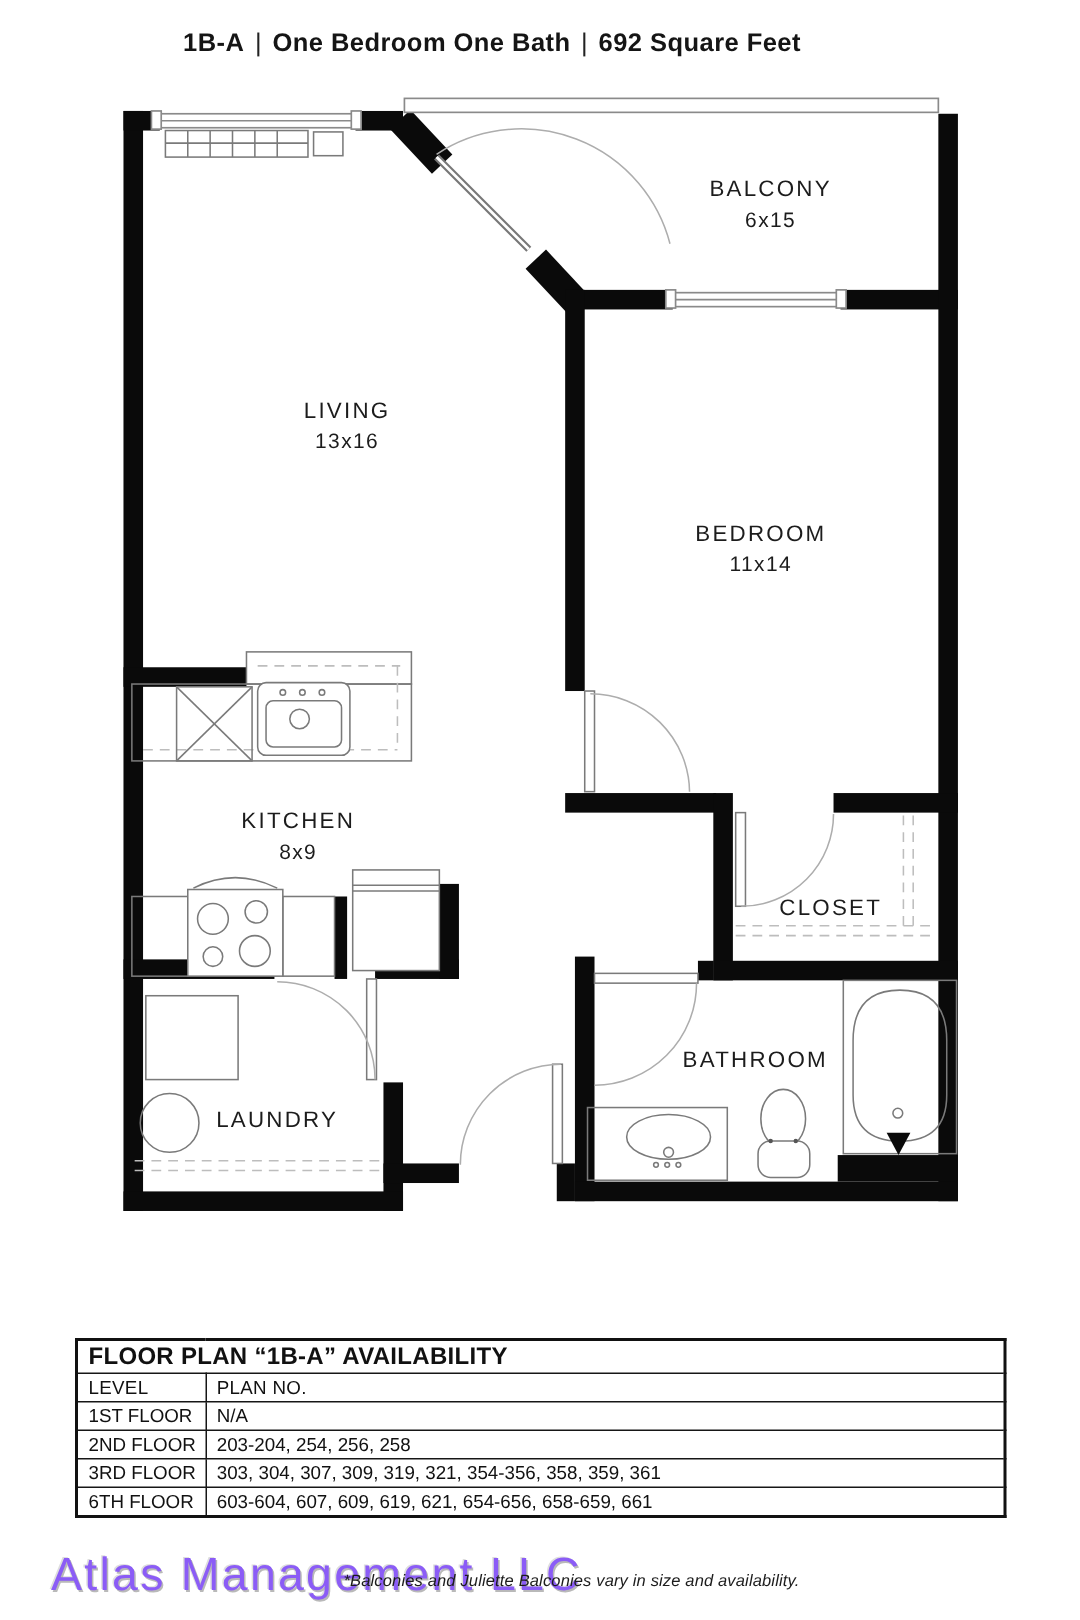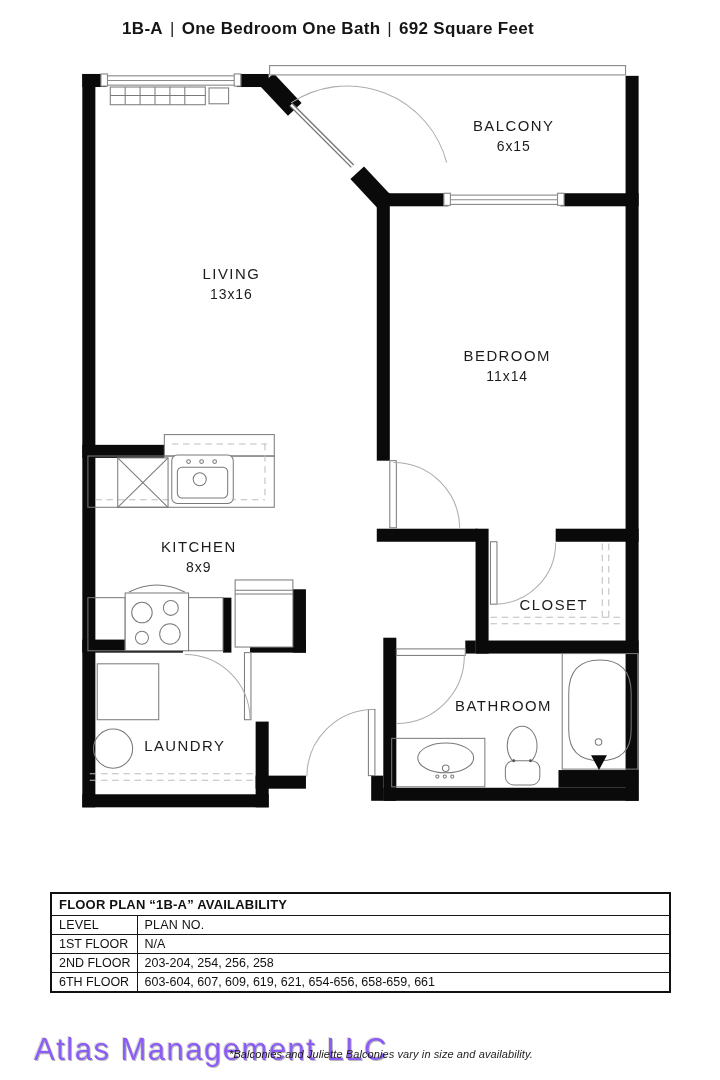--- a/index.html
+++ b/index.html
@@ -17,21 +17,21 @@
   .avail-table{
     position:absolute;left:50px;top:892px;width:621px;
     border-collapse:collapse;table-layout:fixed;
     font-size:12.5px;color:#111;
   }
   .avail-table td{
     border:1px solid #161616;padding:0 7px;height:18px;line-height:18px;
     white-space:nowrap;overflow:hidden;
   }
   .avail-table{border:2px solid #111;}
-  .avail-table .t-title td{font-weight:bold;font-size:13px;height:21px;line-height:21px;letter-spacing:.2px;}
+  .avail-table .t-title td{font-weight:bold;font-size:16px;height:21px;line-height:21px;letter-spacing:.2px;}
   .avail-table .t-head td{font-weight:normal;letter-spacing:.2px;}
   .avail-table col.c-level{width:86px;}
   
   .watermark{
     position:absolute;left:6px;top:1032px;font-size:31px;font-weight:200;
     letter-spacing:1.5px;color:#8b5cf6;white-space:nowrap;
     text-shadow:1px 1px 0 #b9b9b9,-1px -1px 0 #dedede;
     margin-left:28px;
   }
   .footnote{
@@ -236,20 +236,24 @@
   </tr>
   <tr>
     <td>1ST FLOOR</td>
     <td>N/A</td>
   </tr>
   <tr>
     <td>2ND FLOOR</td>
     <td>203-204, 254, 256, 258</td>
   </tr>
   <tr>
+    <td>3RD FLOOR</td>
+    <td>303, 304, 307, 309, 319, 321, 354-356, 358, 359, 361</td>
+  </tr>
+  <tr>
     <td>6TH FLOOR</td>
     <td>603-604, 607, 609, 619, 621, 654-656, 658-659, 661</td>
   </tr>
 </tbody>
   </table>
 
 <div class="watermark">Atlas Management LLC</div>
 <div class="footnote">*Balconies and Juliette Balconies vary in size and availability.</div>
 
 </body></html>

